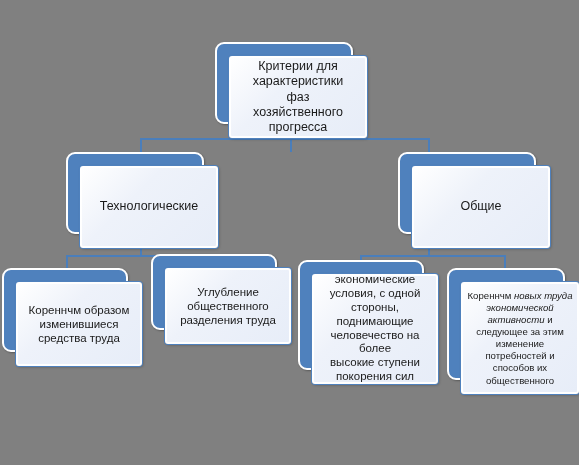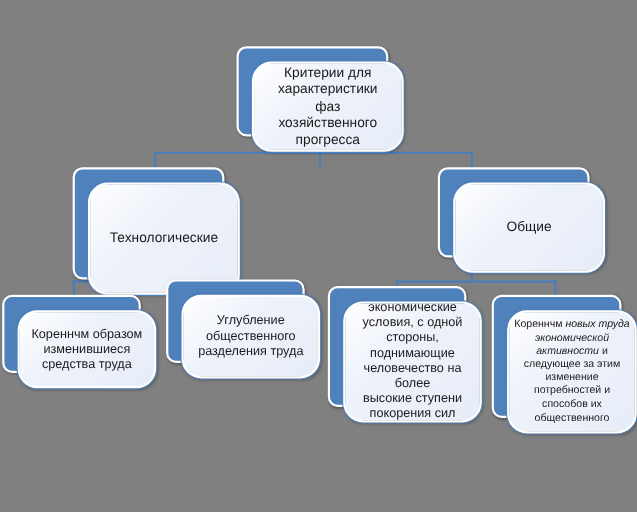--- a/index.html
+++ b/index.html
@@ -49,21 +49,21 @@
 
   
   .node .card {
     position: absolute;
     left: 14px;
     top: 14px;
     right: 0;
     bottom: 0;
     background: linear-gradient(135deg, #ffffff 0%, #eef2fa 38%, #e7edf8 100%);
     border: 2px solid #ffffff;
-    border-radius: 18px;
+    border-radius: 3px;
     box-shadow: 0 0 0 1px #4f81bd, 1px 1px 3px rgba(0,0,0,0.32);
     overflow: hidden;
   }
 
   .node .label {
     position: absolute;
     left: 4px;
     right: 4px;
     top: 50%;
     transform: translateY(-50%);
@@ -71,26 +71,26 @@
     color: #1a1a1a;
     line-height: 1.22;
     white-space: pre-line;
   }
 
   
   #node-root { left: 215px; top: 42px; width: 152px; height: 96px; }
   #node-root .label { font-size: 12.5px; }
 
   
-  #node-tech { left: 66px; top: 152px; width: 152px; height: 116px; }
+  #node-tech { left: 66px; top: 152px; width: 152px; height: 96px; }
   #node-common { left: 359px; top: 152px; width: 152px; height: 96px; margin-left: 39px; }
   #node-tech .label, #node-common .label { font-size: 12.5px; }
 
   
-  #node-leaf1 { left: 2px;   top: 268px; width: 140px; height: 85px; }
+  #node-leaf1 { left: 2px;   top: 268px; width: 140px; height: 98px; }
   #node-leaf2 { left: 151px; top: 254px; width: 140px; height: 90px; text-decoration: underline; }
   #node-leaf3 { left: 298px; top: 260px; width: 140px; height: 124px; }
   #node-leaf4 { left: 447px; top: 268px; width: 132px; height: 126px; }
 
   #node-leaf1 .label, #node-leaf2 .label { font-size: 11.5px; }
   #node-leaf3 .label { font-size: 11.5px; line-height: 1.20; }
   #node-leaf4 .label { font-size: 9.6px; line-height: 1.26; }
   #node-leaf4 .label i { font-style: italic; }
 </style>
 </head>

